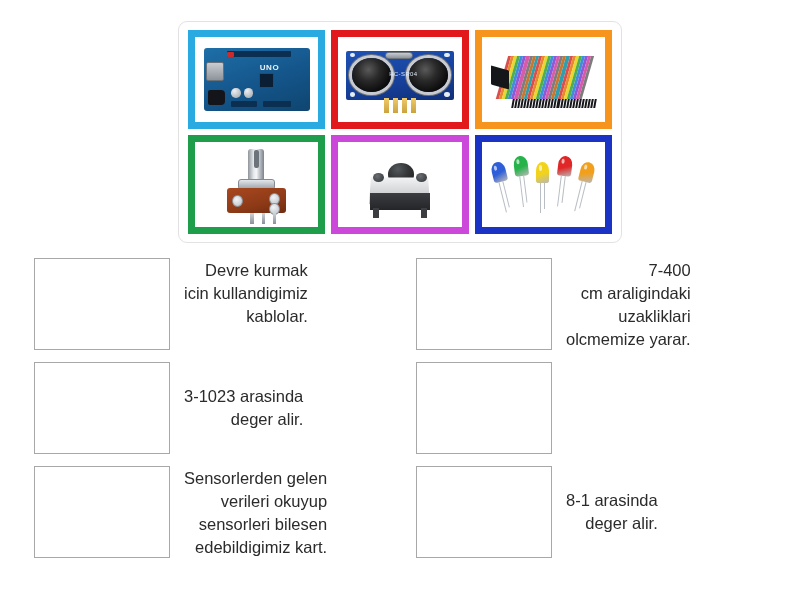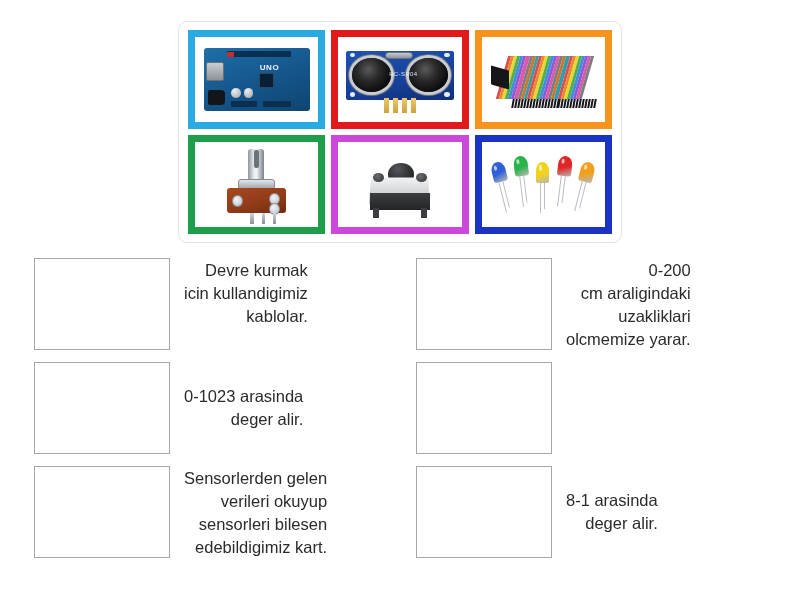--- a/index.html
+++ b/index.html
@@ -366,39 +366,39 @@
 
     <div class="row r1">
       <div class="dropbox"></div>
       <div class="desc top">Devre kurmak
 icin kullandigimiz
 kablolar.</div>
     </div>
 
     <div class="row r2">
       <div class="dropbox"></div>
-      <div class="desc">0-1023 arasinda
+      <div class="desc">3-1023 arasinda
 deger alir.</div>
     </div>
 
     <div class="row r3">
       <div class="dropbox"></div>
       <div class="desc top">Sensorlerden gelen
 verileri okuyup
 sensorleri bilesen
 edebildigimiz kart.</div>
     </div>
 
   </div>
 
   <div class="col right">
 
     <div class="row r1">
       <div class="dropbox"></div>
-      <div class="desc top">0-200
+      <div class="desc top">7-400
 cm araligindaki
 uzakliklari
 olcmemize yarar.</div>
     </div>
 
     <div class="row r2">
       <div class="dropbox"></div>
     </div>
 
     <div class="row r3">

